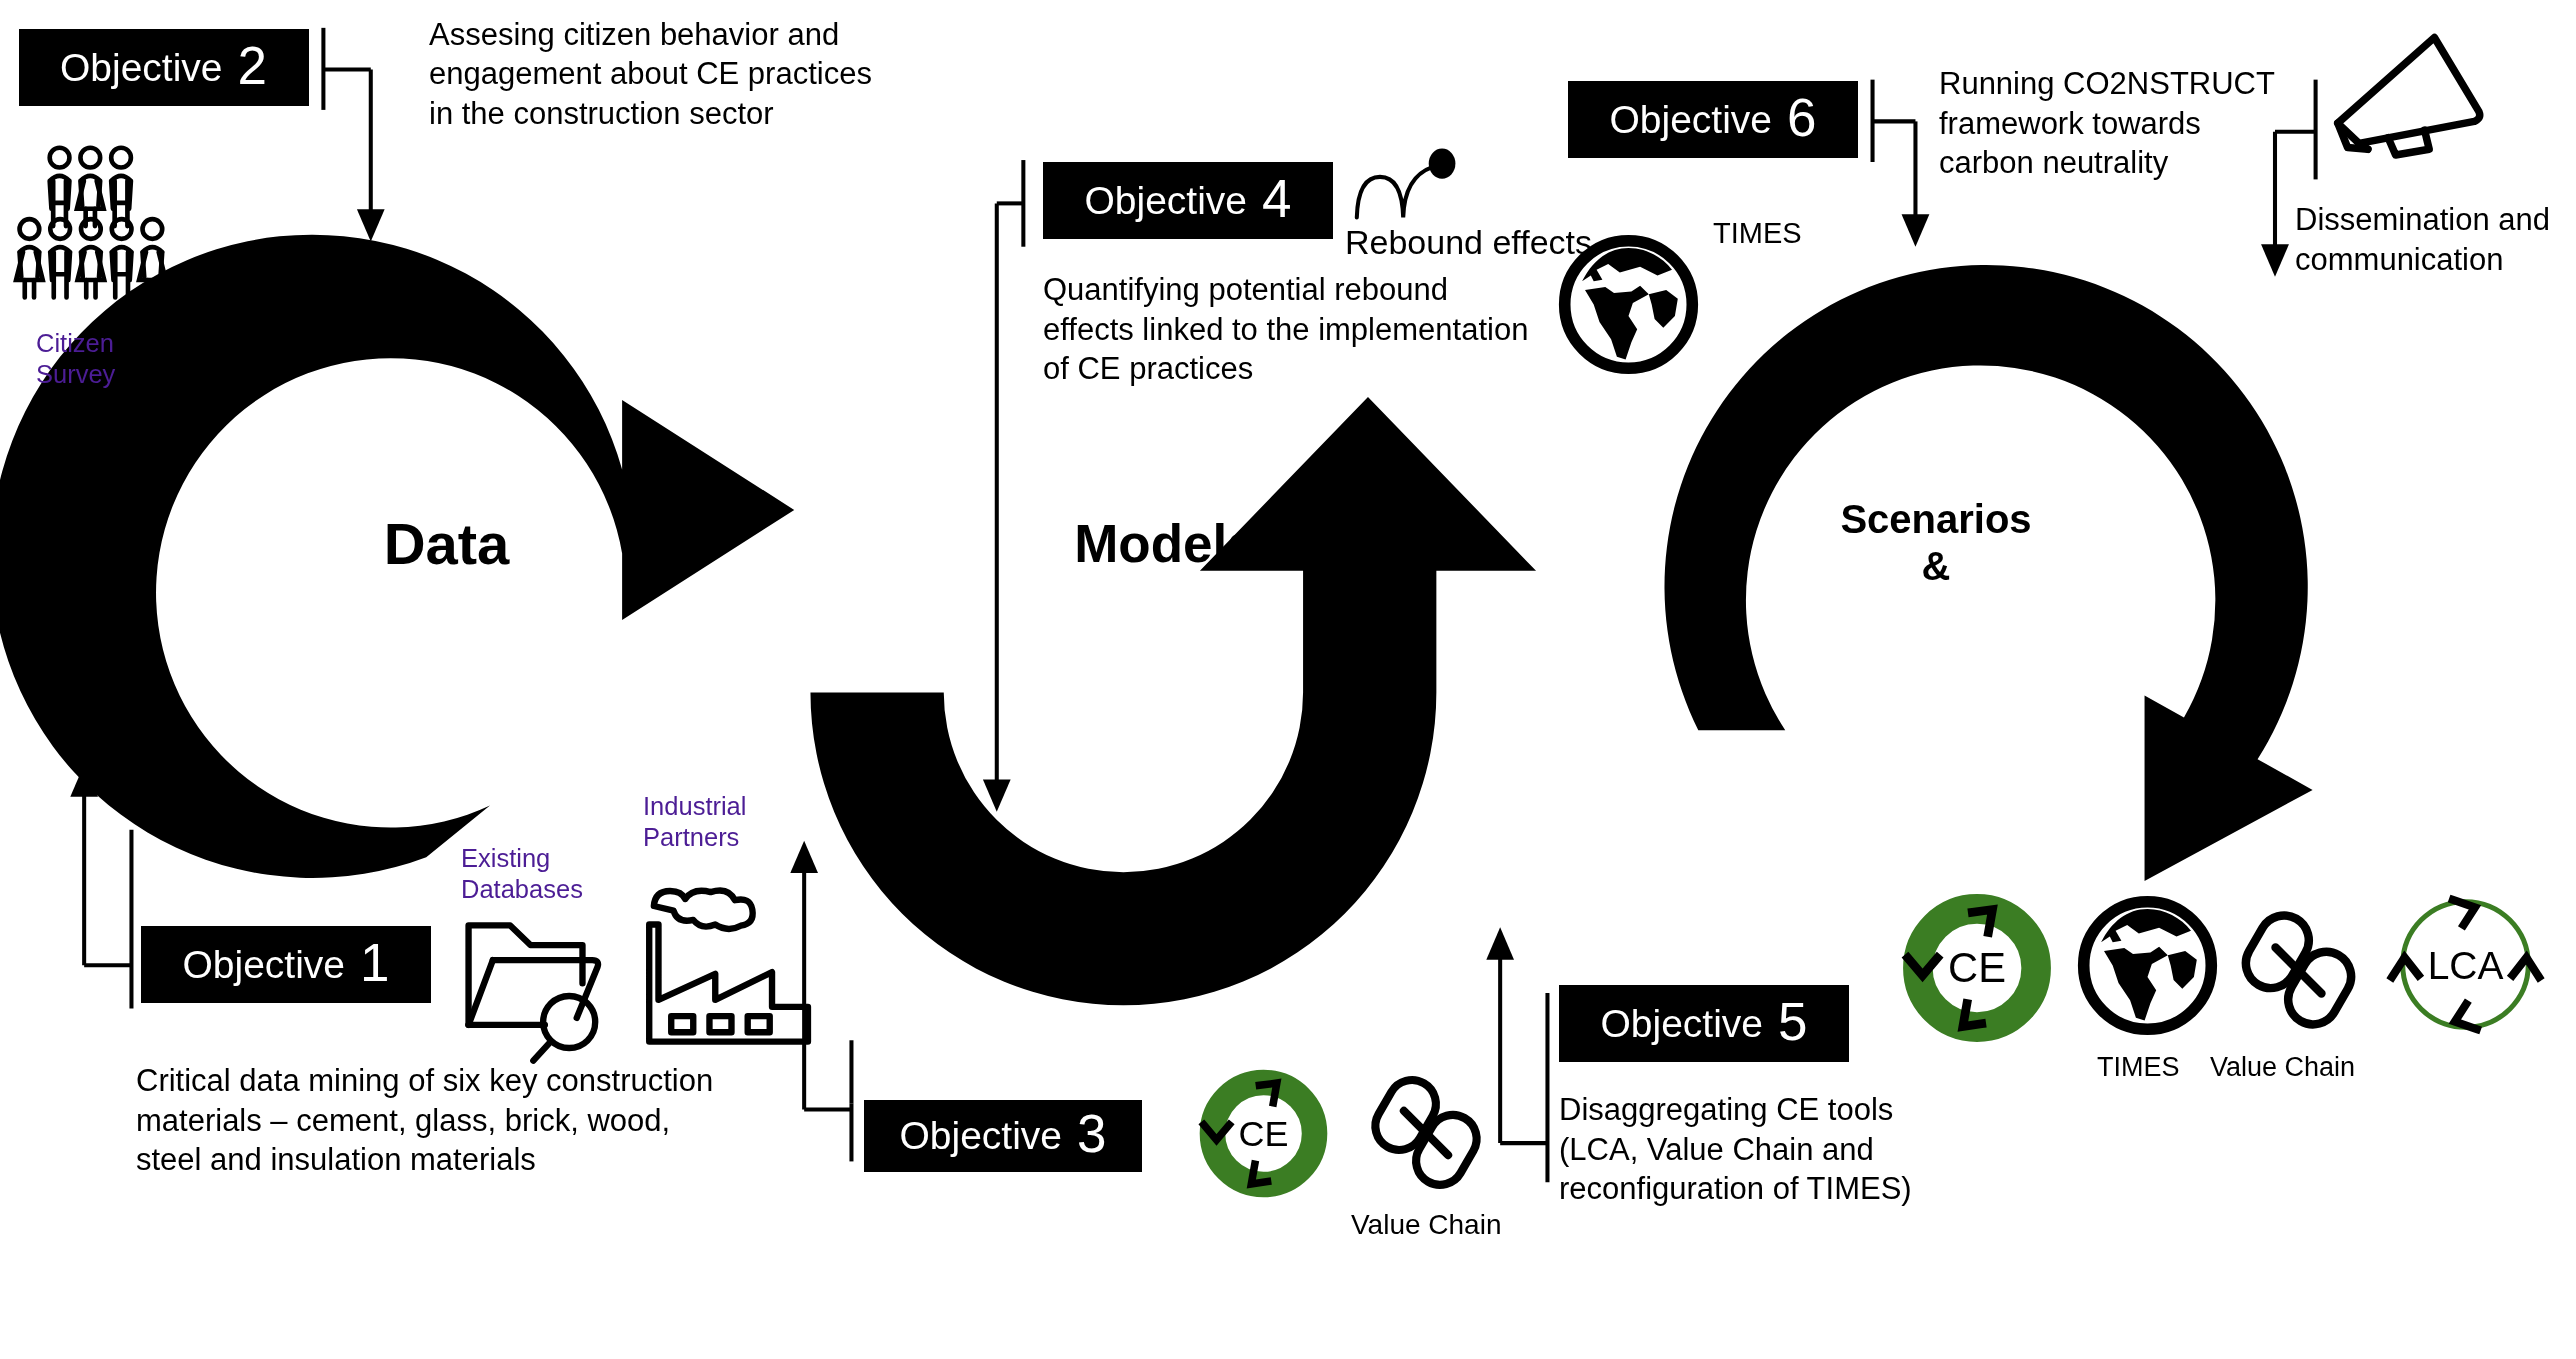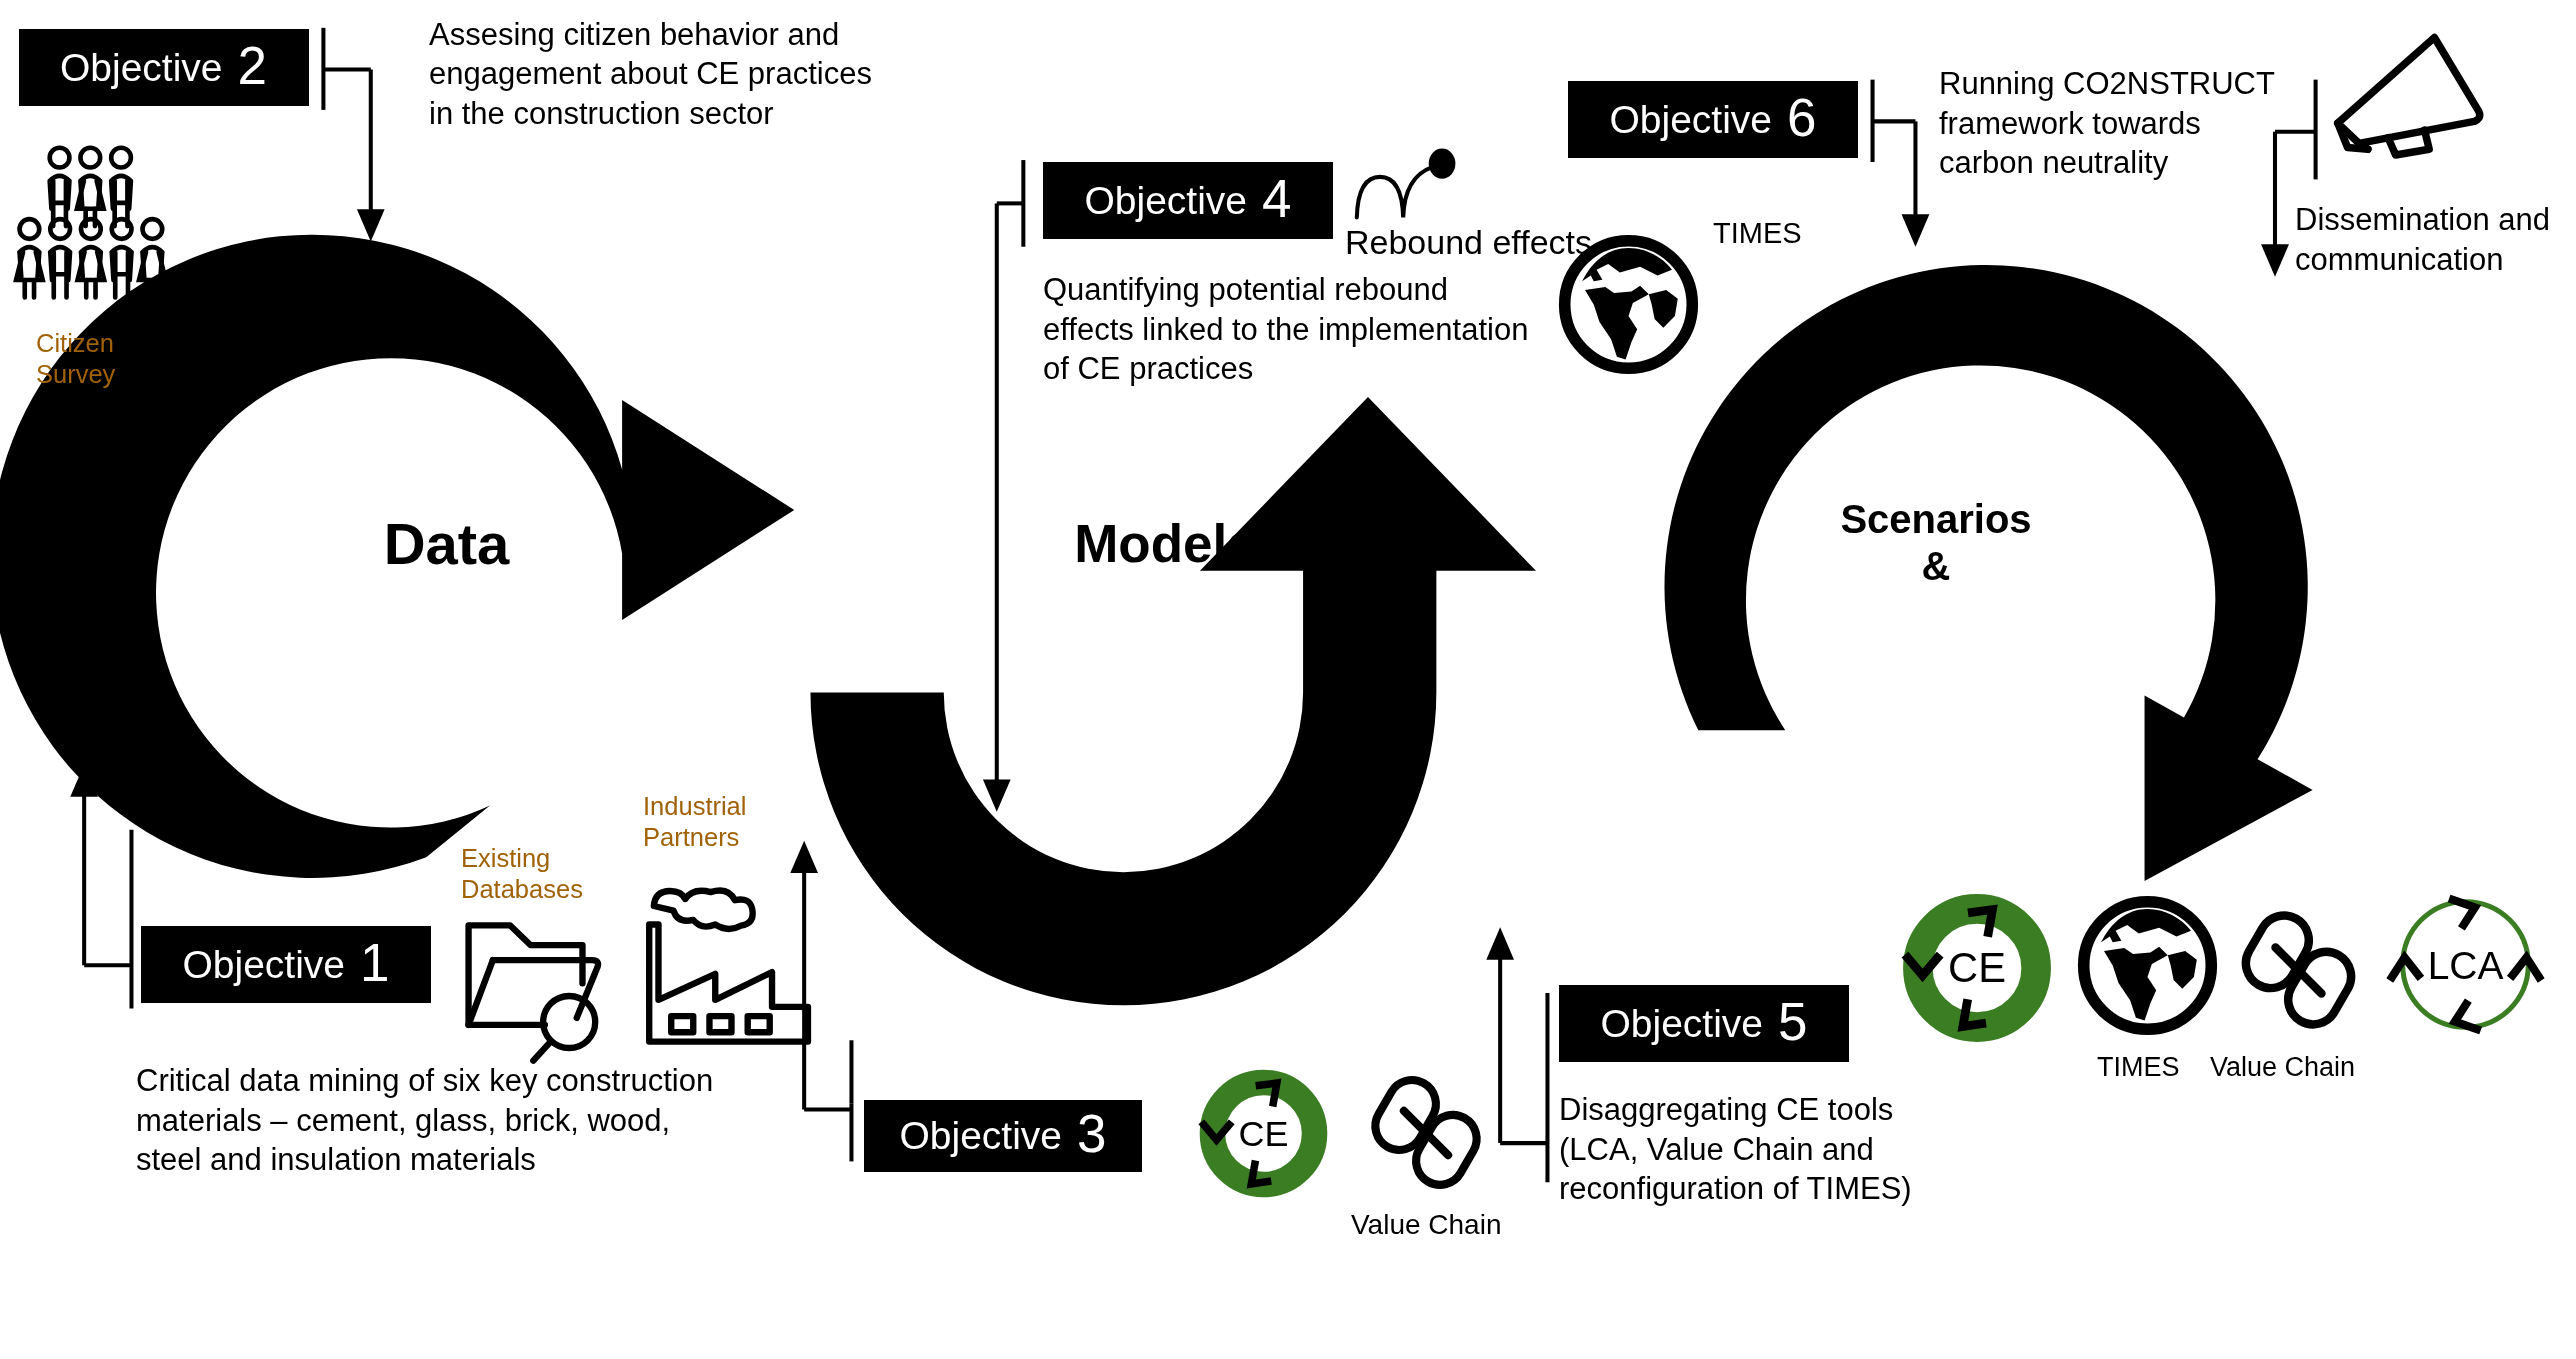--- a/index.html
+++ b/index.html
@@ -15,21 +15,21 @@
     white-space:nowrap;
   }
   .obj-box .ow{font-size:39px;font-weight:400;letter-spacing:0px;}
   .obj-box .on{font-size:53px;font-weight:400;margin-left:15px;line-height:1;position:relative;top:-2.3px;}
 
   .body-text{
     position:absolute;color:#000;font-size:31px;line-height:1.28;
     font-family:"Liberation Sans",sans-serif;font-weight:400;
   }
   .small-label{
-    position:absolute;color:#a16207;font-size:25.5px;line-height:1.22;
+    position:absolute;color:#4c1d95;font-size:25.5px;line-height:1.22;
     font-family:"Liberation Sans",sans-serif;font-weight:400;text-align:center;
   }
   .small-label.left{text-align:left;}
   .big-title{
     position:absolute;color:#000;font-weight:bold;
     font-family:"Liberation Sans",sans-serif;text-align:center;line-height:1.18;
   }
   .icon-text{
     position:absolute;font-family:"Liberation Sans",sans-serif;
     font-size:34px;color:#000;font-weight:400;

